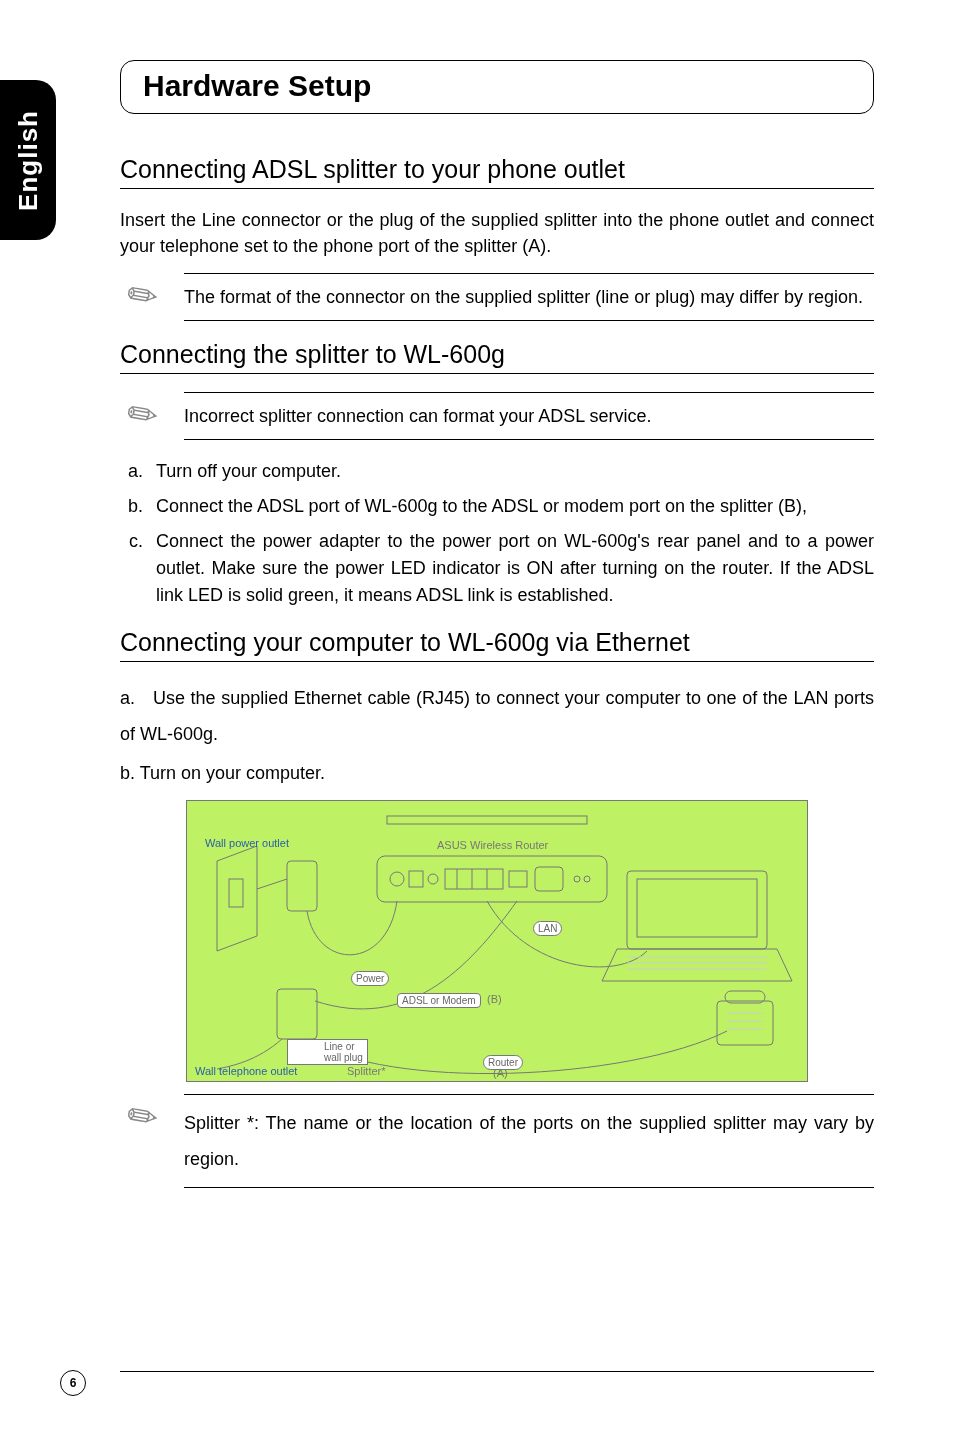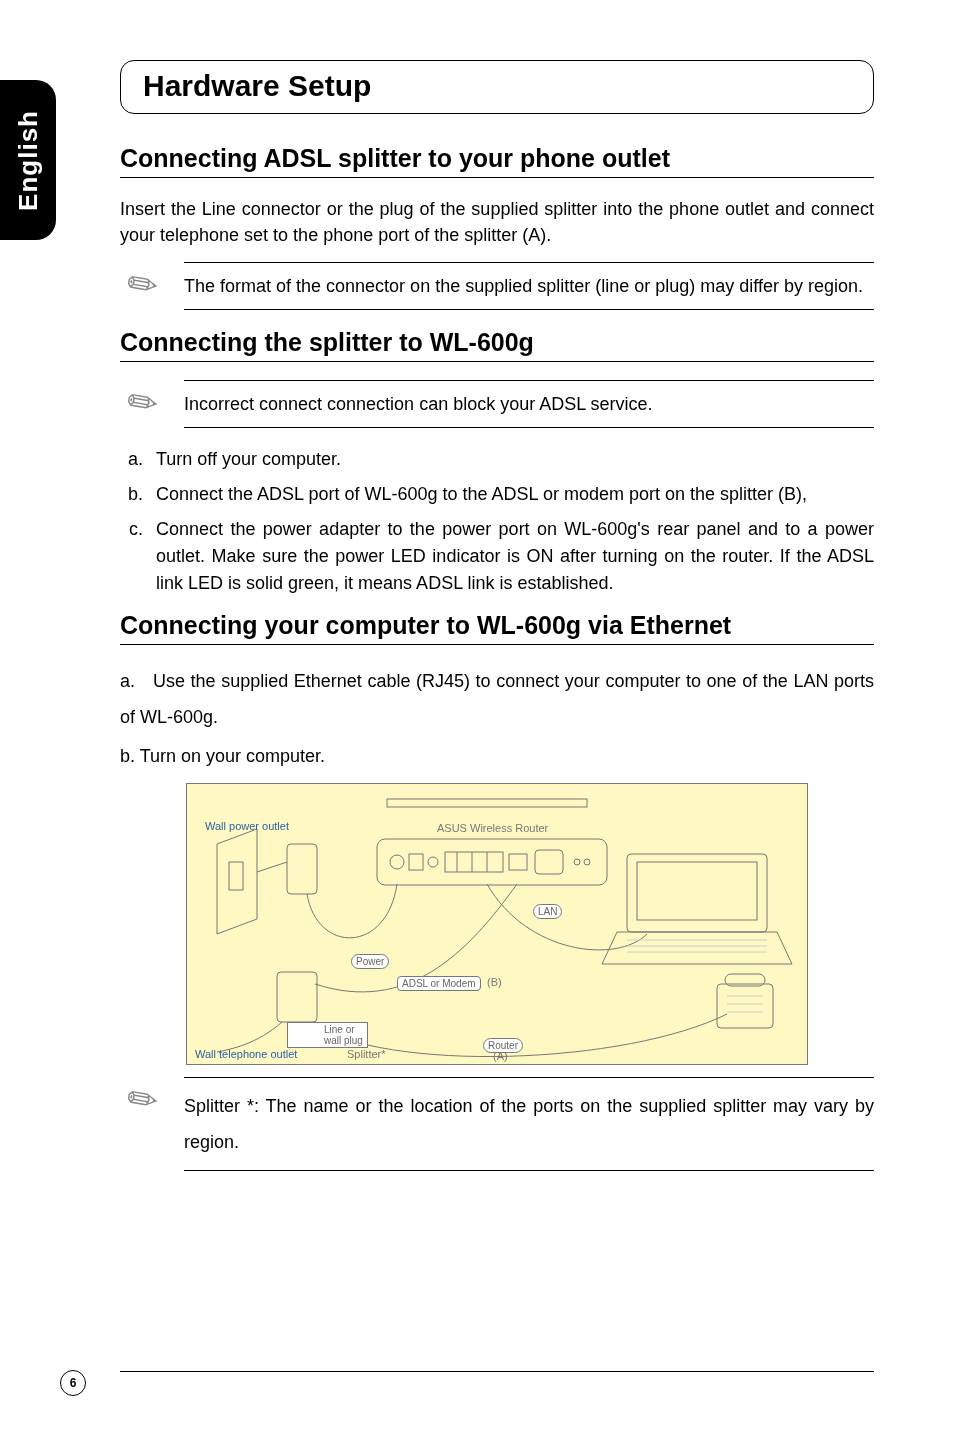--- a/index.html
+++ b/index.html
@@ -87,24 +87,24 @@
     width: 100%;
     box-sizing: border-box;
   }
   .title-box h1 {
     margin: 0;
     font-size: 30px;
     font-weight: bold;
   }
   h2.section {
     font-size: 25px;
-    font-weight: bold;
+    font-weight: normal;
     border-bottom: 1.5px solid #000;
     padding-bottom: 4px;
-    margin: 8px 0 18px 0;
+    margin: 19px 0 18px 0;
   }
   p.body {
     font-size: 18px;
     line-height: 1.45;
     margin: 0 0 14px 0;
     text-align: justify;
   }
   .note-row {
     display: flex;
     align-items: flex-start;
@@ -154,21 +154,21 @@
   .diagram-wrap {
     display: flex;
     justify-content: center;
     margin: 6px 0 12px 0;
   }
   .diagram {
     width: 620px;
     height: 280px;
     border: 1.5px solid #777;
     position: relative;
-    background: #fef9c3;
+    background: #bef264;
   }
   .diagram .box {
     position: absolute;
     border: 1px solid #777;
     border-radius: 4px;
     font-size: 10px;
     color: #666;
     padding: 1px 4px;
     background: #fff;
     white-space: nowrap;
@@ -231,21 +231,21 @@
       <div class="note-text-wrap">
         <p class="note-text">The format of the connector on the supplied splitter (line or plug) may differ by region.</p>
       </div>
     </div>
 
     
     <h2 class="section">Connecting the splitter to WL-600g</h2>
     <div class="note-row">
       <div class="note-icon">✎</div>
       <div class="note-text-wrap">
-        <p class="note-text">Incorrect connect connection can block your ADSL service.</p>
+        <p class="note-text">Incorrect splitter connection can format your ADSL service.</p>
       </div>
     </div>
     <ol class="lower-alpha">
       <li>Turn off your computer.</li>
       <li>Connect the ADSL port of WL-600g to the ADSL or modem port on the splitter (B),</li>
       <li>Connect the power adapter to the power port on WL-600g's rear panel and to a power outlet. Make sure the power LED indicator is ON after turning on the router. If the ADSL link LED is solid green, it means ADSL link is established.</li>
     </ol>
 
     
     <h2 class="section">Connecting your computer to WL-600g via Ethernet</h2>

